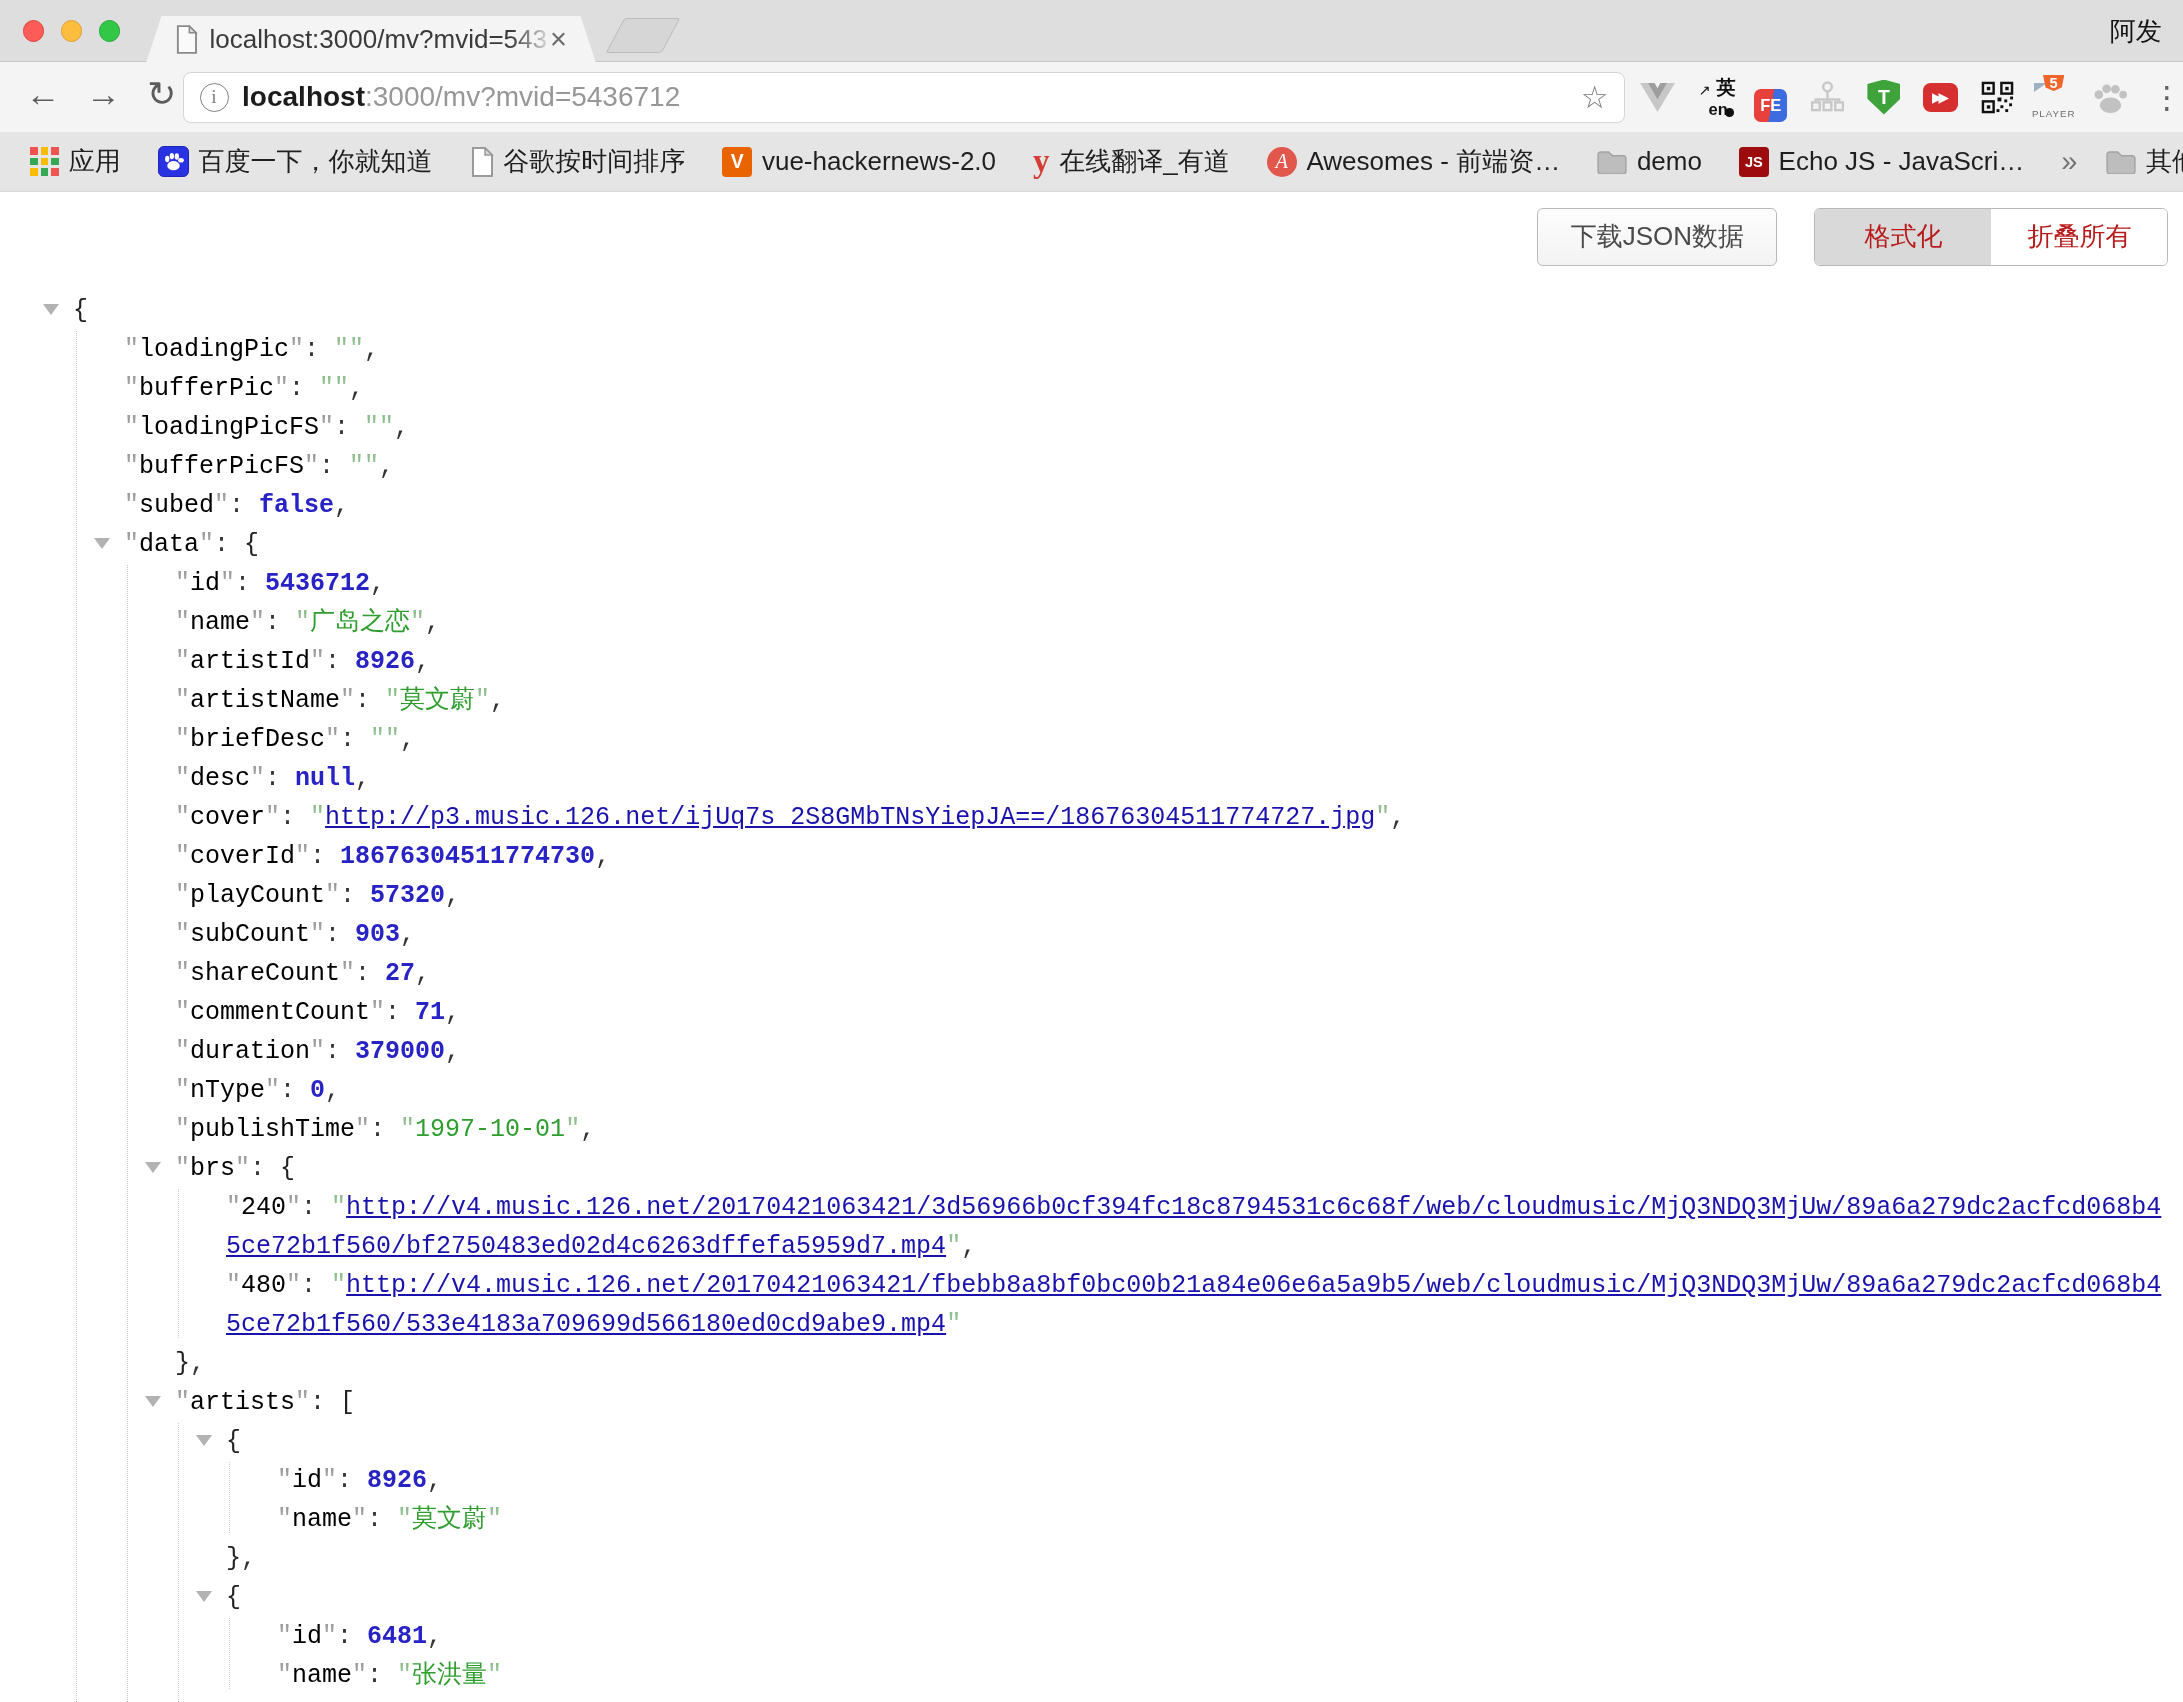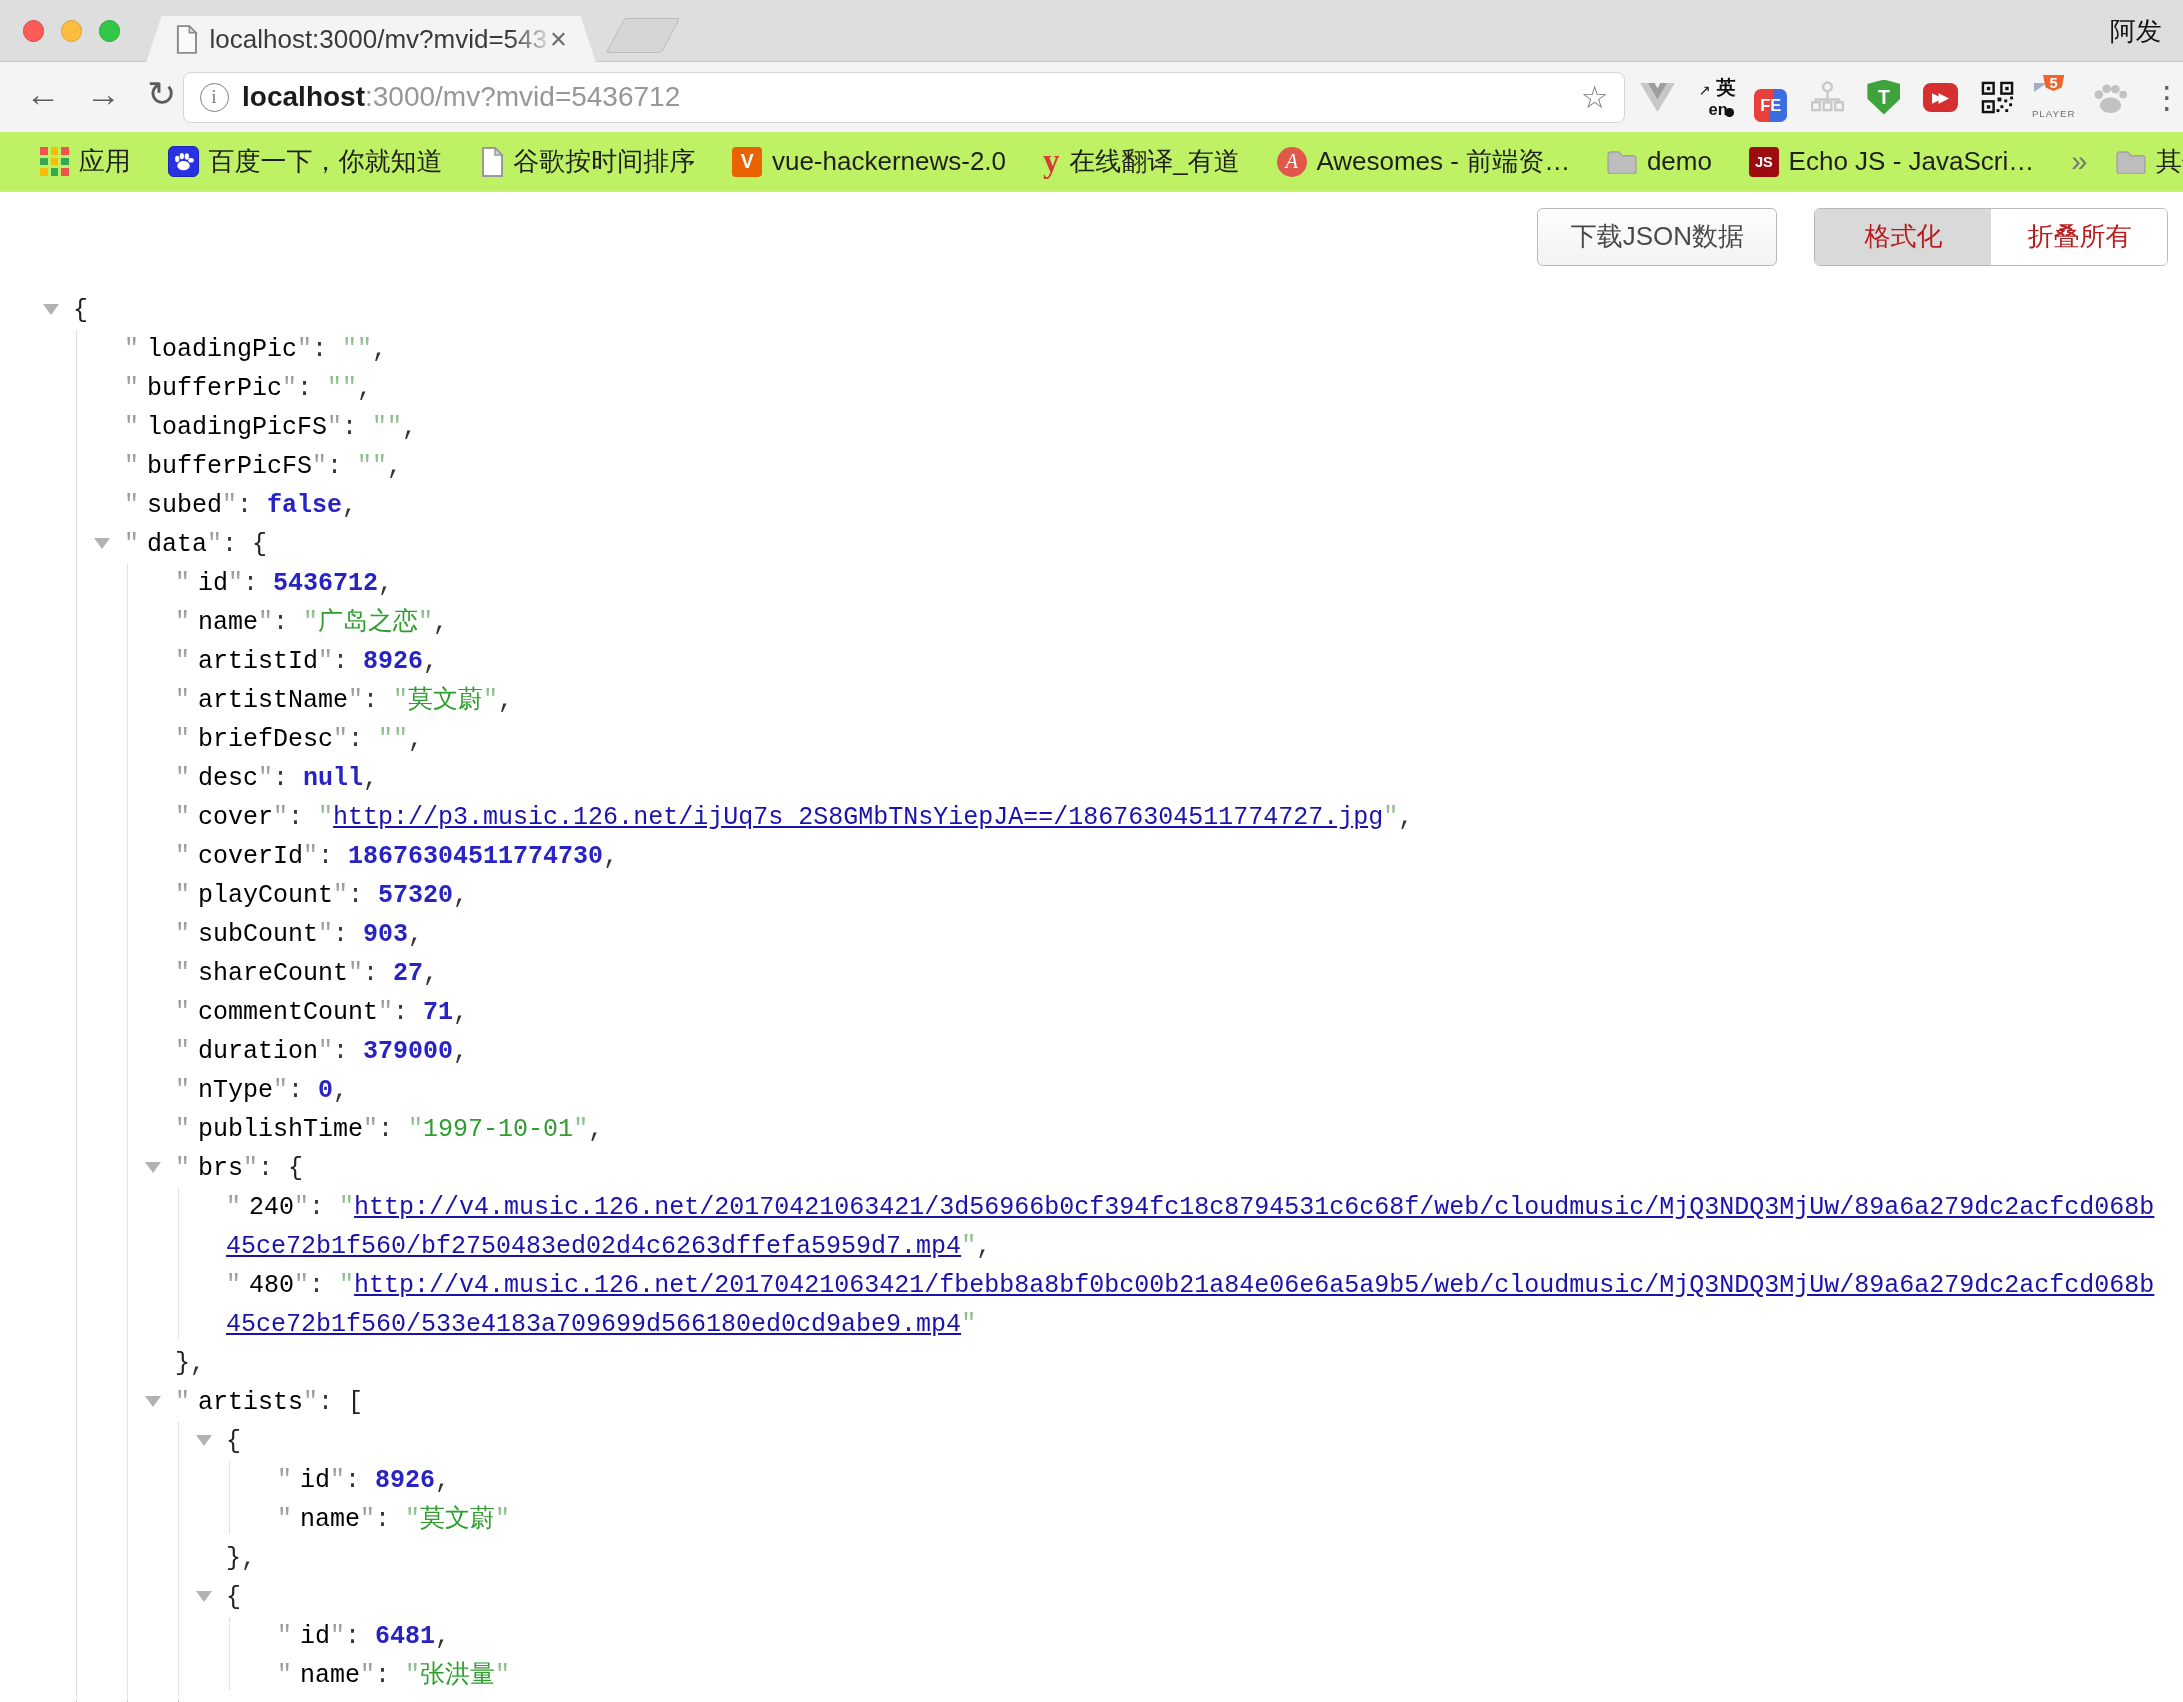--- a/index.html
+++ b/index.html
@@ -53,22 +53,22 @@
   .h5-label { font-size:9.7px; color:#6d6d6d; letter-spacing:1px; margin-top:17px; }
   .h5-wing { position:absolute; left:1.9px; top:7.8px; width:0; height:0; border-style:solid;
              border-width:0 0 9.7px 13.6px; border-color:transparent transparent transparent #9fb0c4; }
   .menu-dots { font-size:31px; color:#5f6368; }
   .tr-top { position:absolute; top:-1.9px; right:0; font-size:19.4px; font-weight:bold; color:#111; }
   .tr-bottom { position:absolute; bottom:0; left:16px; font-size:16.5px; font-weight:bold; color:#111; }
   .tr-arrow { position:absolute; top:5.8px; left:5.8px; font-size:14.6px; color:#111; }
   .tr-dot { position:absolute; bottom:1.9px; right:1.9px; width:8.7px; height:8.7px; border-radius:50%; background:#111; }
 
   
-  .bookmarks { height:60px; background:#bef264; border-bottom:1.9px solid #d8d8d8;
-               display:flex; align-items:center; padding:0 40px; gap:37px; }
+  .bookmarks { height:60px; background:#e5e5e5; border-bottom:1.9px solid #d8d8d8;
+               display:flex; align-items:center; padding:0 30px; gap:37px; }
   .bm { display:flex; align-items:center; gap:9.7px; font-size:26px; color:#1f1f1f; white-space:nowrap; }
   .apps-grid { display:grid; grid-template-columns:repeat(3,7.8px); grid-auto-rows:7.8px; gap:2.9px; }
   .ag1{background:#ef5350}.ag2{background:#fbbc05}.ag3{background:#ef5350}
   .ag4{background:#34a853}.ag5{background:#fbbc05}.ag6{background:#34a853}
   .ag7{background:#fbbc05}.ag8{background:#34a853}.ag9{background:#ef5350}
   .baidu-icon { width:31px; height:31px; border-radius:5.8px; background:#2932e1; border:1.9px solid #1d24b8;
                 display:flex; align-items:center; justify-content:center; }
   .sq-icon { width:30px; height:30px; border-radius:3.9px; color:#fff; font-weight:bold;
              display:flex; align-items:center; justify-content:center; }
   .vue-bm { background:#e96300; font-size:19.4px; }
@@ -91,21 +91,21 @@
 
   
   .json-root { margin:25px 15.5px 0 73px; font-family:"Liberation Mono","DejaVu Sans Mono",monospace;
                font-size:25px; line-height:39px; color:#222; }
   .line { position:relative; white-space:pre-wrap; word-break:break-all; }
   .ch { margin-left:51px; position:relative; }
   .ch::before { content:""; position:absolute; left:-48px; top:1.9px; bottom:5.8px; border-left:1.9px dotted #c9c9c9; }
   .tri { position:absolute; left:-30px; top:13.6px; width:0; height:0;
          border-left:8.7px solid transparent; border-right:8.7px solid transparent; border-top:11.6px solid #b2b2b2; }
   .qk { color:#9e9e9e; }
-  .k  { color:#000;margin-left:8px; }
+  .k  { color:#000; }
   .pu { color:#333; }
   .b  { color:#222; }
   .qs { color:#8fbf8f; }
   .s  { color:#2f9e2f; }
   .n  { color:#2823c4; font-weight:bold; }
   .lnk { color:#1a12ad; text-decoration:underline; cursor:pointer; }
 </style>
 </head>
 <body>
 

